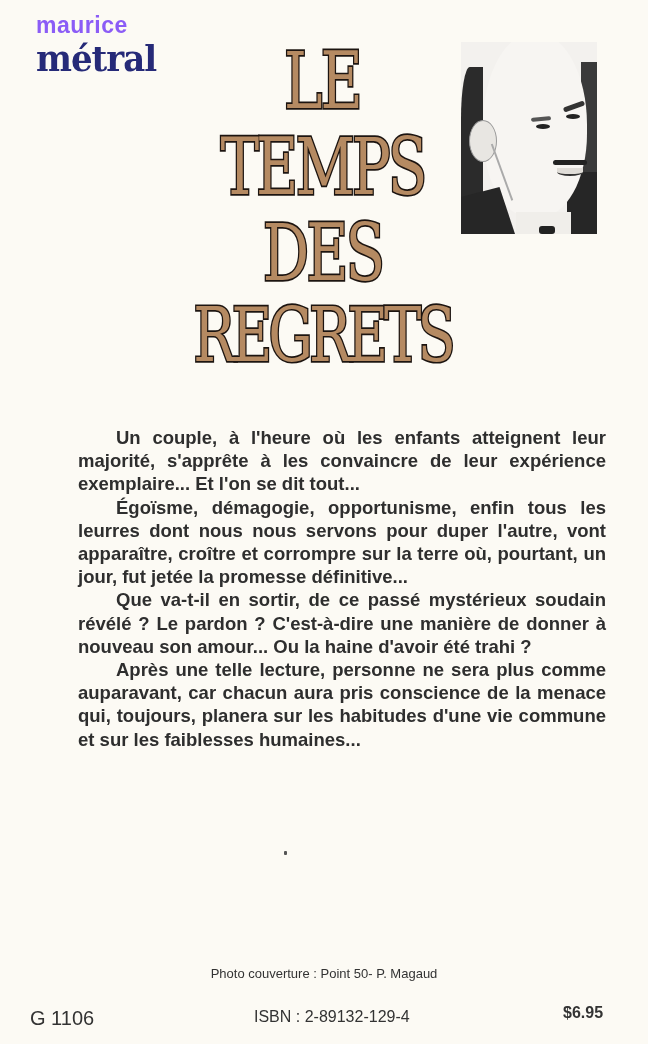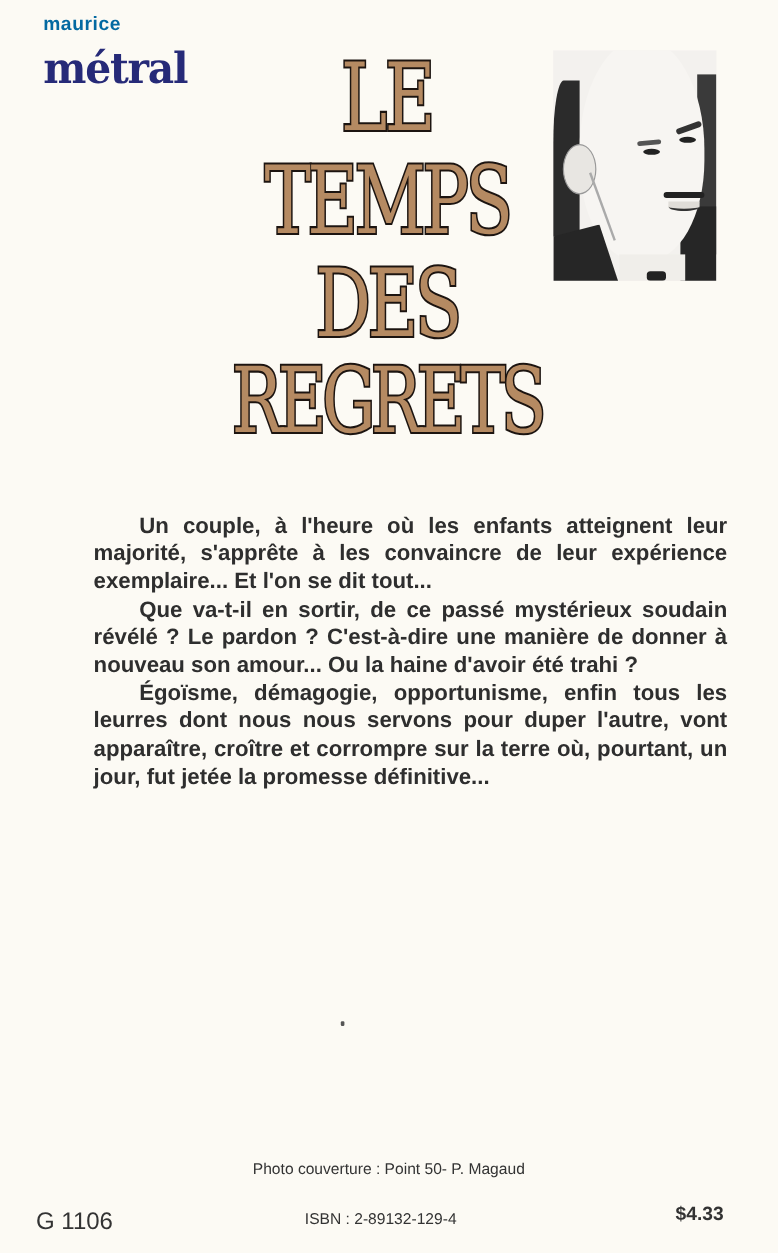--- a/index.html
+++ b/index.html
@@ -6,22 +6,22 @@
   body {
     width: 648px; height: 1044px;
     background: #fcfaf4;
     position: relative; overflow: hidden;
     font-family: "Liberation Sans", sans-serif;
     color: #2a2a2a;
   }
   .author-first {
     position: absolute; left: 36px; top: 12px;
     font-family: "Liberation Sans", sans-serif;
-    font-size: 16px; font-weight: bold; letter-spacing: 0.5px;
-    color: #0369a1;
+    font-size: 23px; font-weight: bold; letter-spacing: 0.5px;
+    color: #8b5cf6;
   }
   .author-last {
     position: absolute; left: 36px; top: 38px;
     font-family: "DejaVu Serif", serif;
     font-size: 34px; font-weight: bold; letter-spacing: -1px;
     color: #262a78;
     transform: scaleY(1.05);
   }
   .title {
     position: absolute; left: 170px; top: 42px; width: 305px;
@@ -65,21 +65,21 @@
     text-align: justify; color: #2e2e2e; font-weight: bold;
   }
   .blurb p { margin: 0; text-indent: 38px; }
   .speck { position:absolute; left:284px; top:851px; width:3px; height:4px; background:#555; border-radius:1px; }
 
   .credit {
     position: absolute; left: 0; width: 648px; top: 966px;
     text-align: center; font-size: 13px; color: #333;
   }
   .code { position:absolute; left:30px; top:1007px; font-size:20px; color:#333; }
-  .isbn { position:absolute; left:254px; top:1008px; font-size:13px; color:#333; }
+  .isbn { position:absolute; left:254px; top:1008px; font-size:16px; color:#333; }
   .price { position:absolute; left:563px; top:1004px; font-size:16px; font-weight:bold; color:#333; }
 </style>
 </head>
 <body>
 
 <div class="author-first">maurice</div>
 <div class="author-last">métral</div>
 
 <div class="title">
   <span class="line l1">LE</span>
@@ -101,22 +101,23 @@
   <div class="eye-r"></div>
   <div class="mustache"></div>
   <div class="mouth"></div>
   <div class="jacket-l"></div>
   <div class="collar"></div>
   <div class="tie"></div>
 </div>
 
 <div class="blurb">
   <p>Un couple, à l'heure où les enfants atteignent leur majorité, s'apprête à les convaincre de leur expérience exemplaire... Et l'on se dit tout...</p>
+  <p>Égoïsme, démagogie, opportunisme, enfin tous les leurres dont nous nous servons pour duper l'autre, vont apparaître, croître et corrompre sur la terre où, pourtant, un jour, fut jetée la promesse définitive...</p>
   <p>Que va-t-il en sortir, de ce passé mystérieux soudain révélé ? Le pardon ? C'est-à-dire une manière de donner à nouveau son amour... Ou la haine d'avoir été trahi ?</p>
-  <p>Égoïsme, démagogie, opportunisme, enfin tous les leurres dont nous nous servons pour duper l'autre, vont apparaître, croître et corrompre sur la terre où, pourtant, un jour, fut jetée la promesse définitive...</p>
+  <p>Après une telle lecture, personne ne sera plus comme auparavant, car chacun aura pris conscience de la menace qui, toujours, planera sur les habitudes d'une vie commune et sur les faiblesses humaines...</p>
 </div>
 
 <div class="speck"></div>
 
 <div class="credit">Photo couverture : Point 50- P. Magaud</div>
 <div class="code">G 1106</div>
 <div class="isbn">ISBN : 2-89132-129-4</div>
-<div class="price">$4.33</div>
+<div class="price">$6.95</div>
 
 </body></html>

